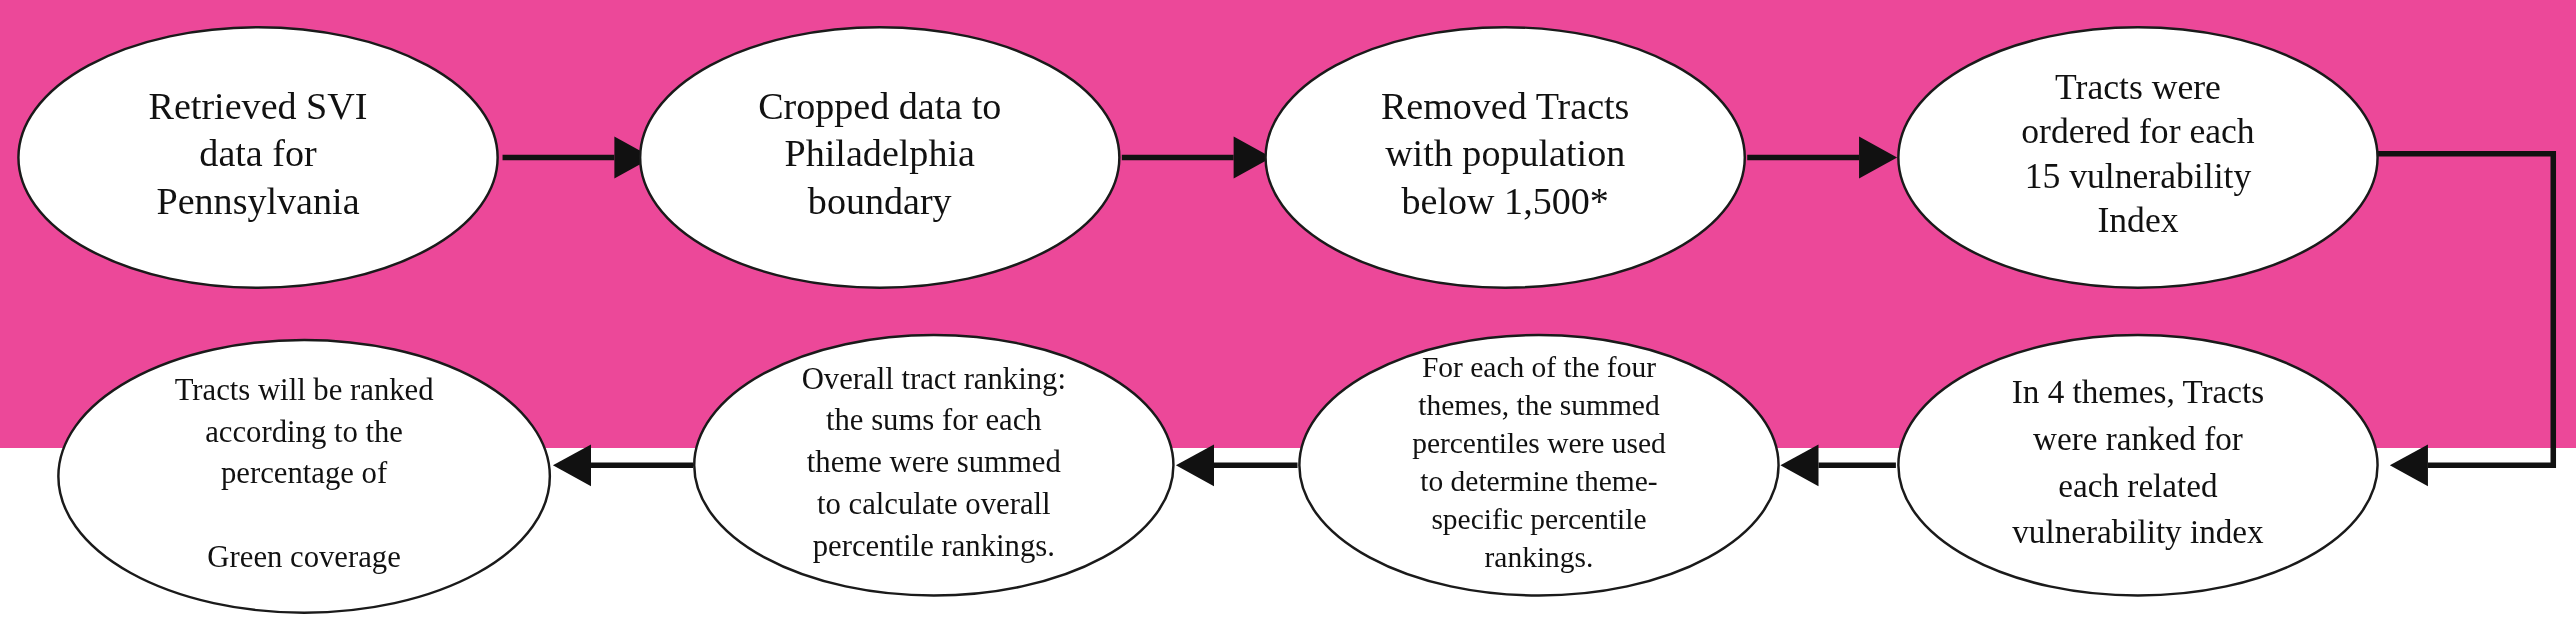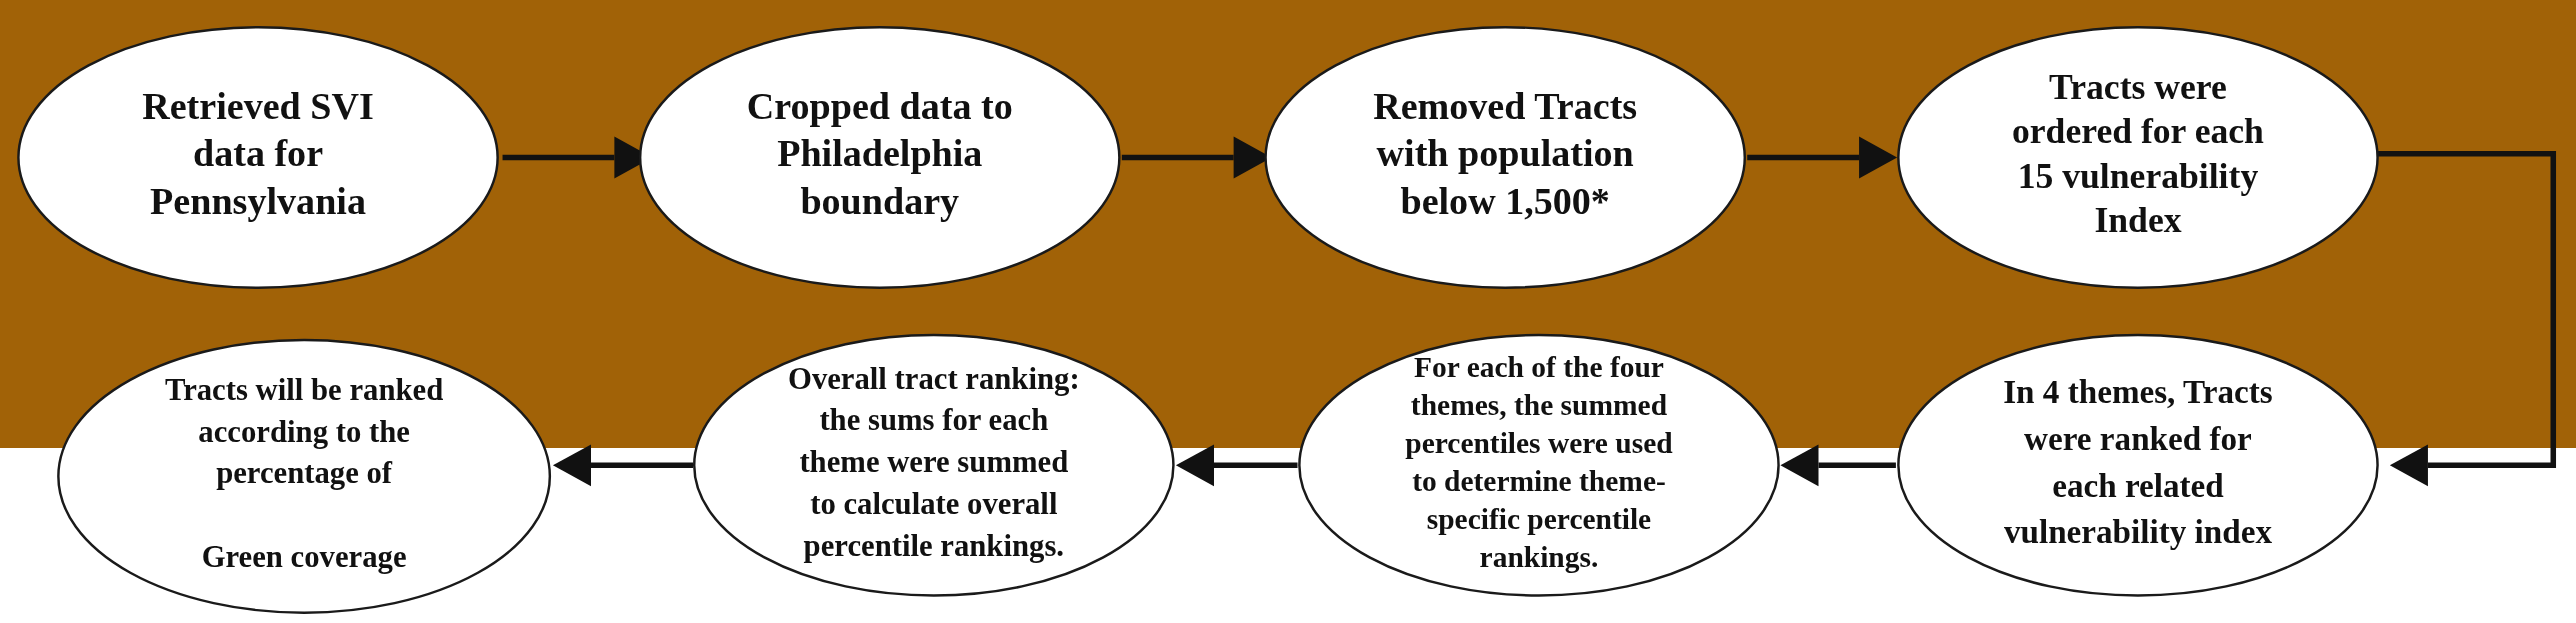--- a/index.html
+++ b/index.html
@@ -11,22 +11,21 @@
   body {
     width: 2576px;
     height: 624px;
     font-family: "Liberation Serif", "DejaVu Serif", serif;
     overflow: hidden;
   }
   #flowchart-root {
     position: relative;
     width: 2576px;
     height: 448px;
-    background: #a16207;
-    font-weight: bold;
+    background: #ec4899;
   }
   svg#flow-svg {
     display: block;
     width: 2576px;
     height: 624px;
   }
   .node-ellipse {
     fill: #ffffff;
     stroke: #1a1a1a;
     stroke-width: 4;

